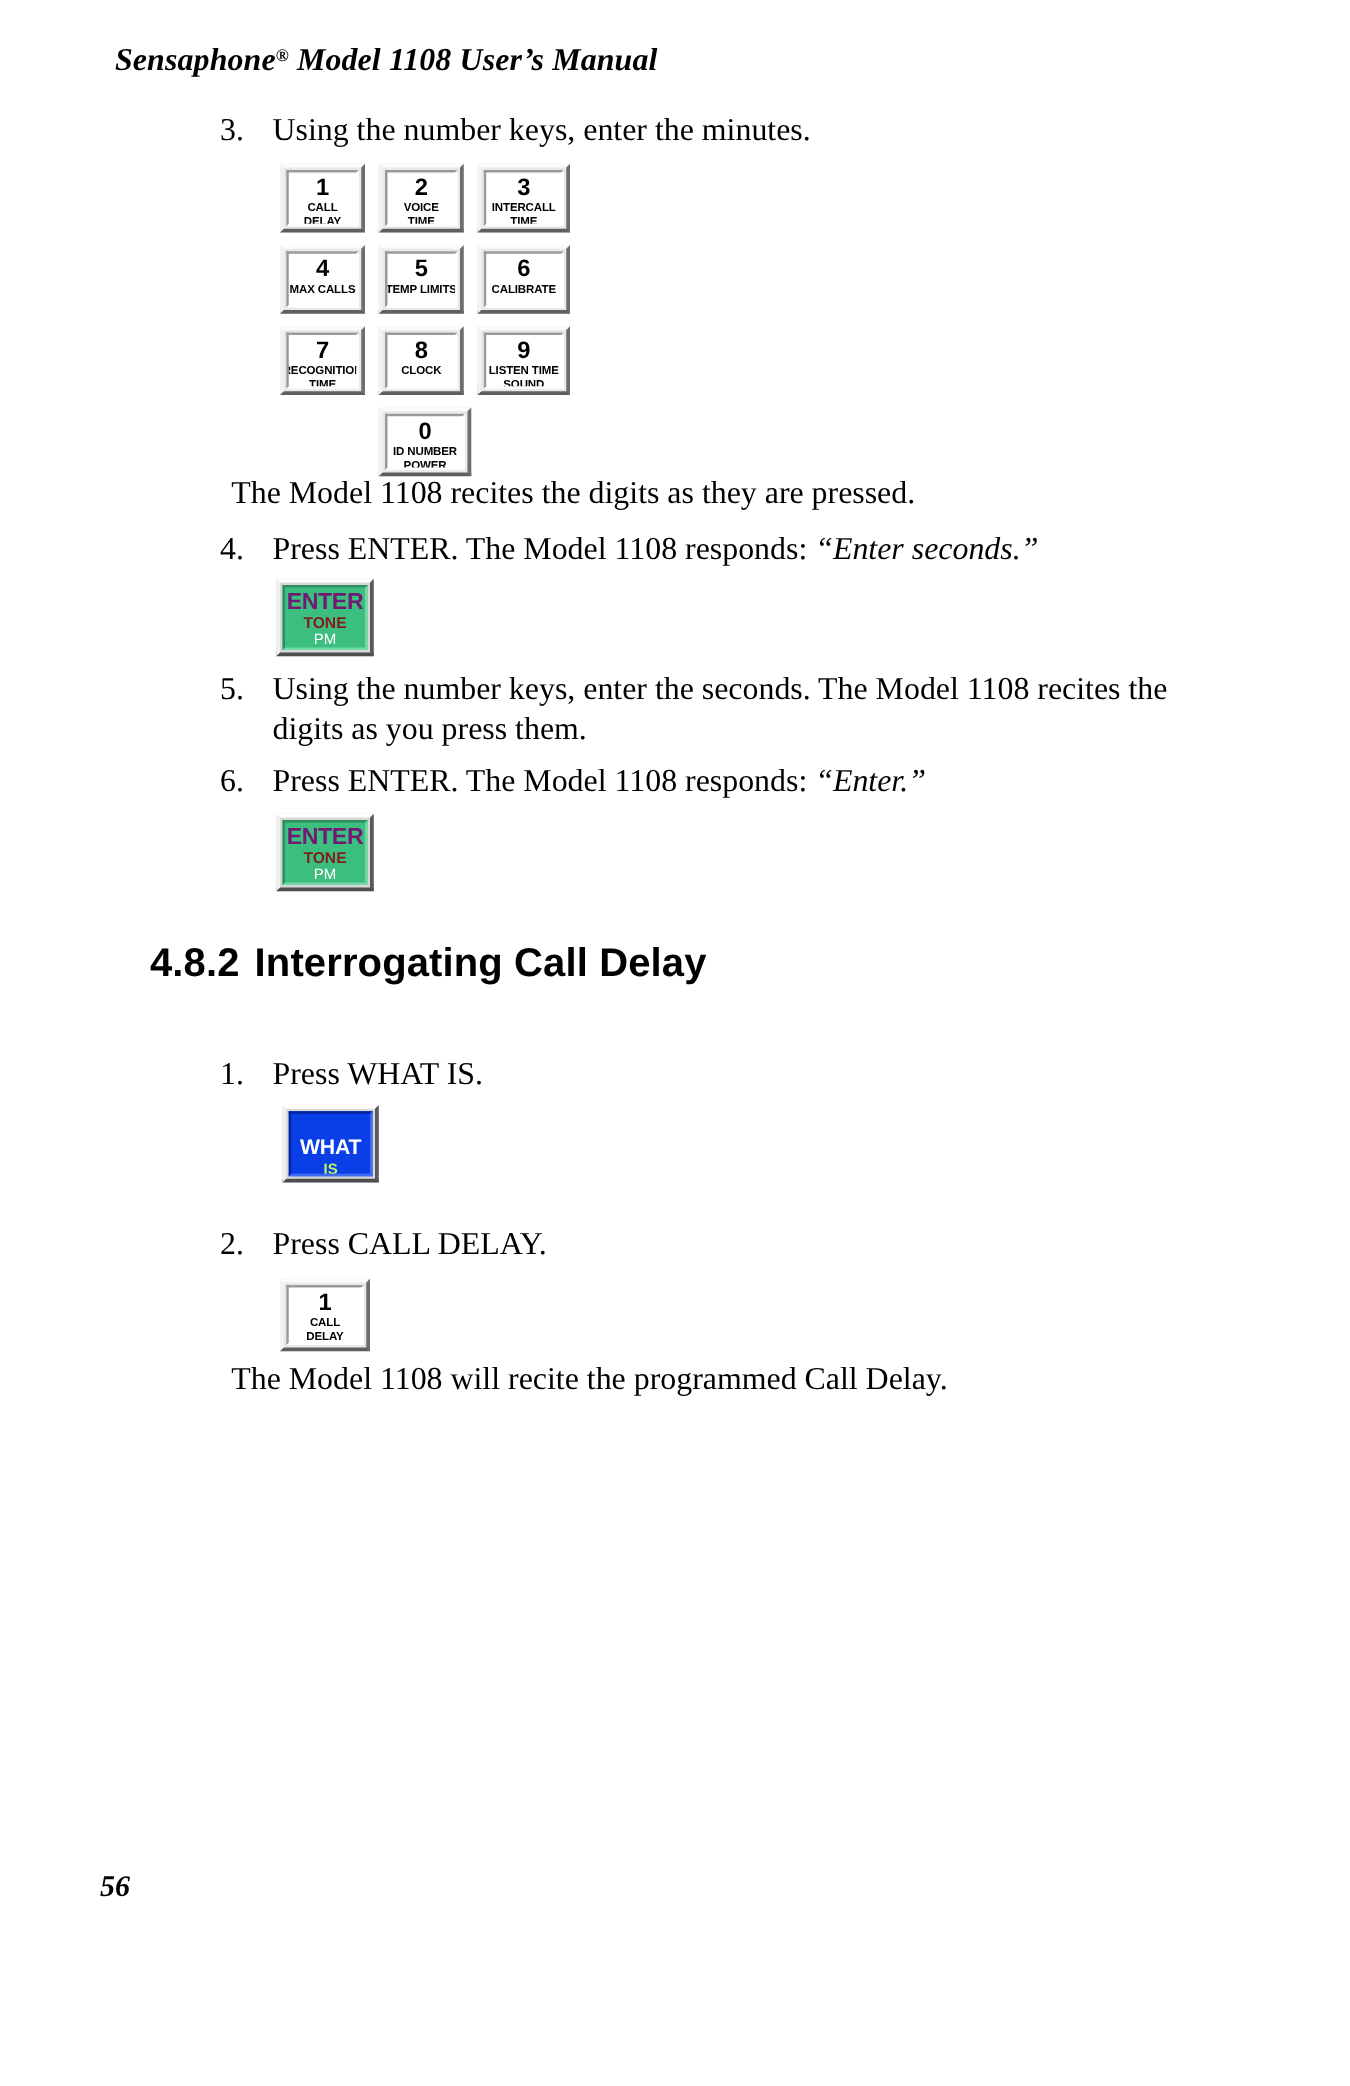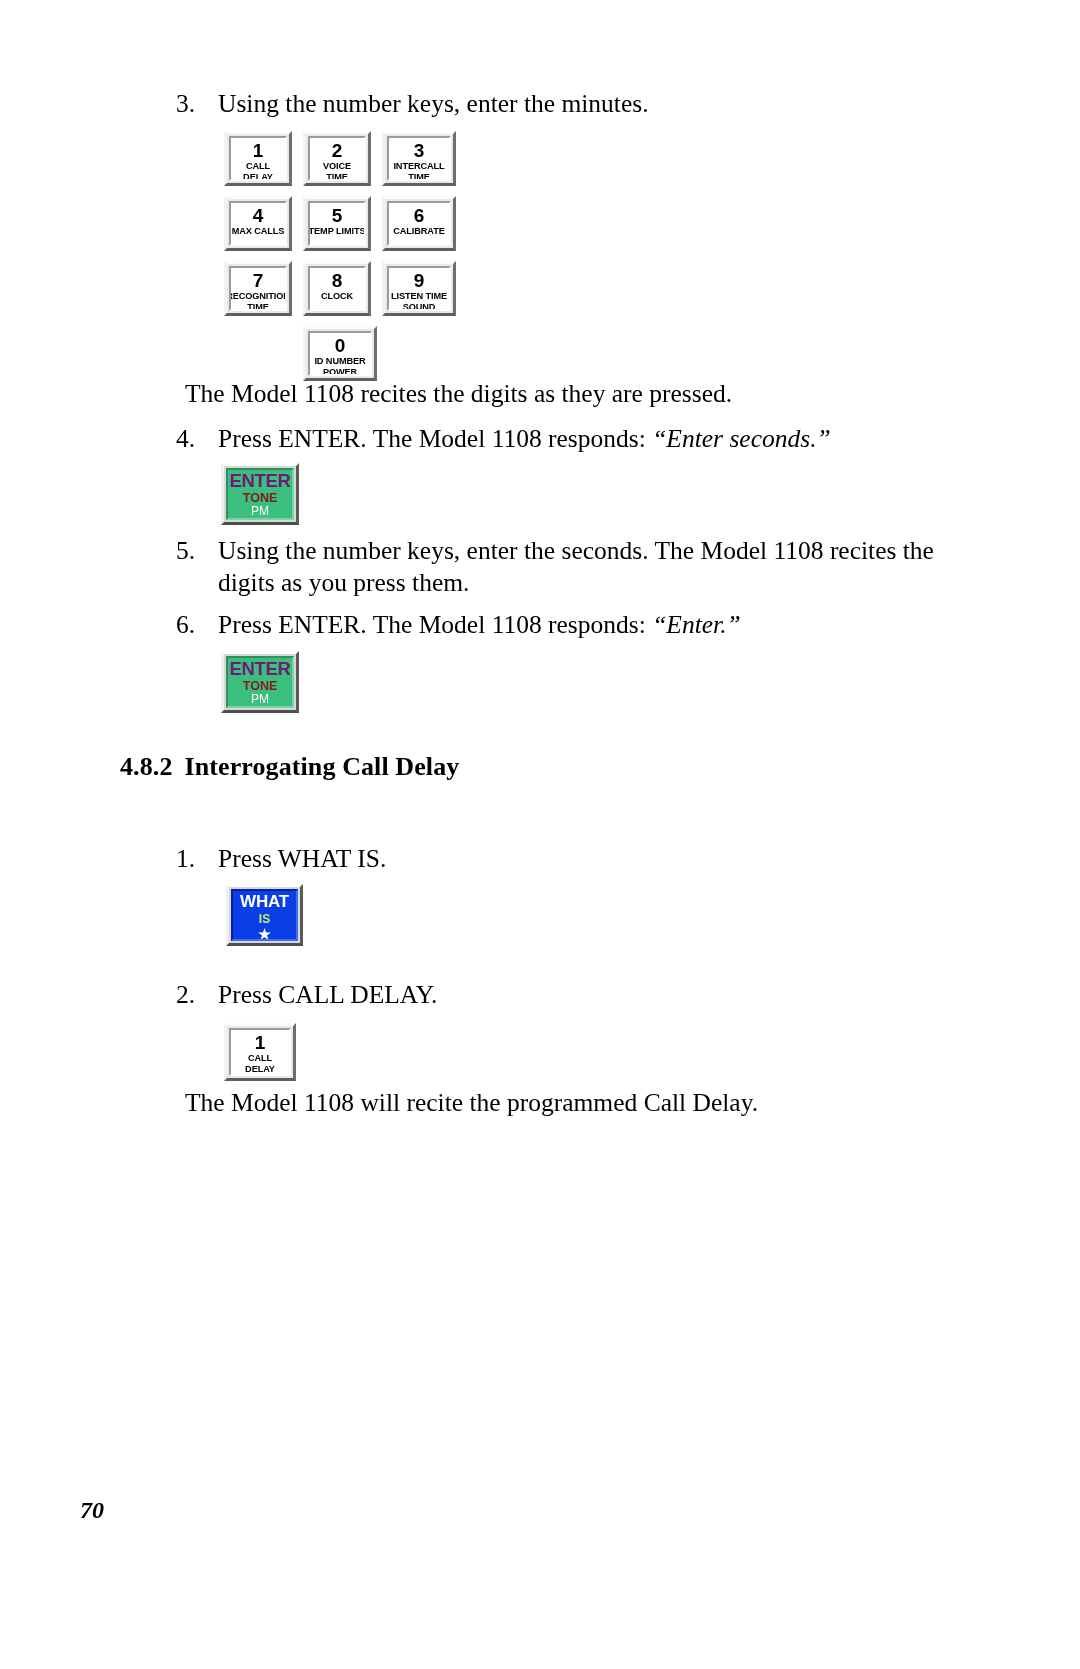--- a/index.html
+++ b/index.html
@@ -67,23 +67,23 @@
     position: absolute;
     font-size: 25.5px;
     line-height: 32px;
   }
 
   
   .section-head {
     position: absolute;
     left: 120px;
     top: 752px;
-    font-family: Liberation Serif, serif;
-    font-weight: bold;
-    font-size: 26px;
+    font-family: Liberation Sans, sans-serif;
+    font-weight: bold;
+    font-size: 32px;
     letter-spacing: 0.1px;
     white-space: nowrap;
   }
   .section-head .secnum {
     margin-right: 12px;
   }
 
   
   .keypad {
     position: absolute;
@@ -208,21 +208,21 @@
     border-left: 2px solid #06249a;
     border-right: 2px solid #3f6df2;
     border-bottom: 2px solid #3f6df2;
     color: #ffffff;
   }
   .key-what .wtop {
     font-family: "Liberation Sans", sans-serif;
     font-weight: bold;
     font-size: 17px;
     line-height: 19px;
-    margin-top: 1px;
+    margin-top: 17px;
     letter-spacing: -0.2px;
     color: #ffffff;
   }
   .key-what .wmid {
     font-family: "Liberation Sans", sans-serif;
     font-weight: bold;
     font-size: 12px;
     line-height: 17px;
     color: #bef264;
   }
@@ -243,20 +243,23 @@
     font-weight: bold;
     font-style: italic;
     font-size: 24px;
   }
 </style>
 </head>
 <body>
 
 <div class="page">
 
+  <div class="run-header">
+    <span>Sensaphone</span><span class="reg">®</span><span> Model 1108 User’s Manual</span>
+  </div>
 
   <div class="step" style="left:176px; top:88px; width:760px;">
     <span class="num">3.</span>
     <span class="body">Using the number keys, enter the minutes.</span>
   </div>
 
   <div class="keypad" style="left:224px; top:131px;">
 
     <div class="keyrow">
       <div class="key num-key">
@@ -397,15 +400,15 @@
   <div class="key num-key" style="position:absolute; left:224px; top:1023px; width:72px; height:58px;">
     <div class="face">
       <span class="digit">1</span>
       <span class="lbl">CALL</span>
       <span class="lbl">DELAY</span>
     </div>
   </div>
 
   <div class="para" style="left:185px; top:1087px; width:800px;">The Model 1108 will recite the programmed Call Delay.</div>
 
-  <div class="folio">70</div>
+  <div class="folio">56</div>
 
 </div>
 
 </body></html>

